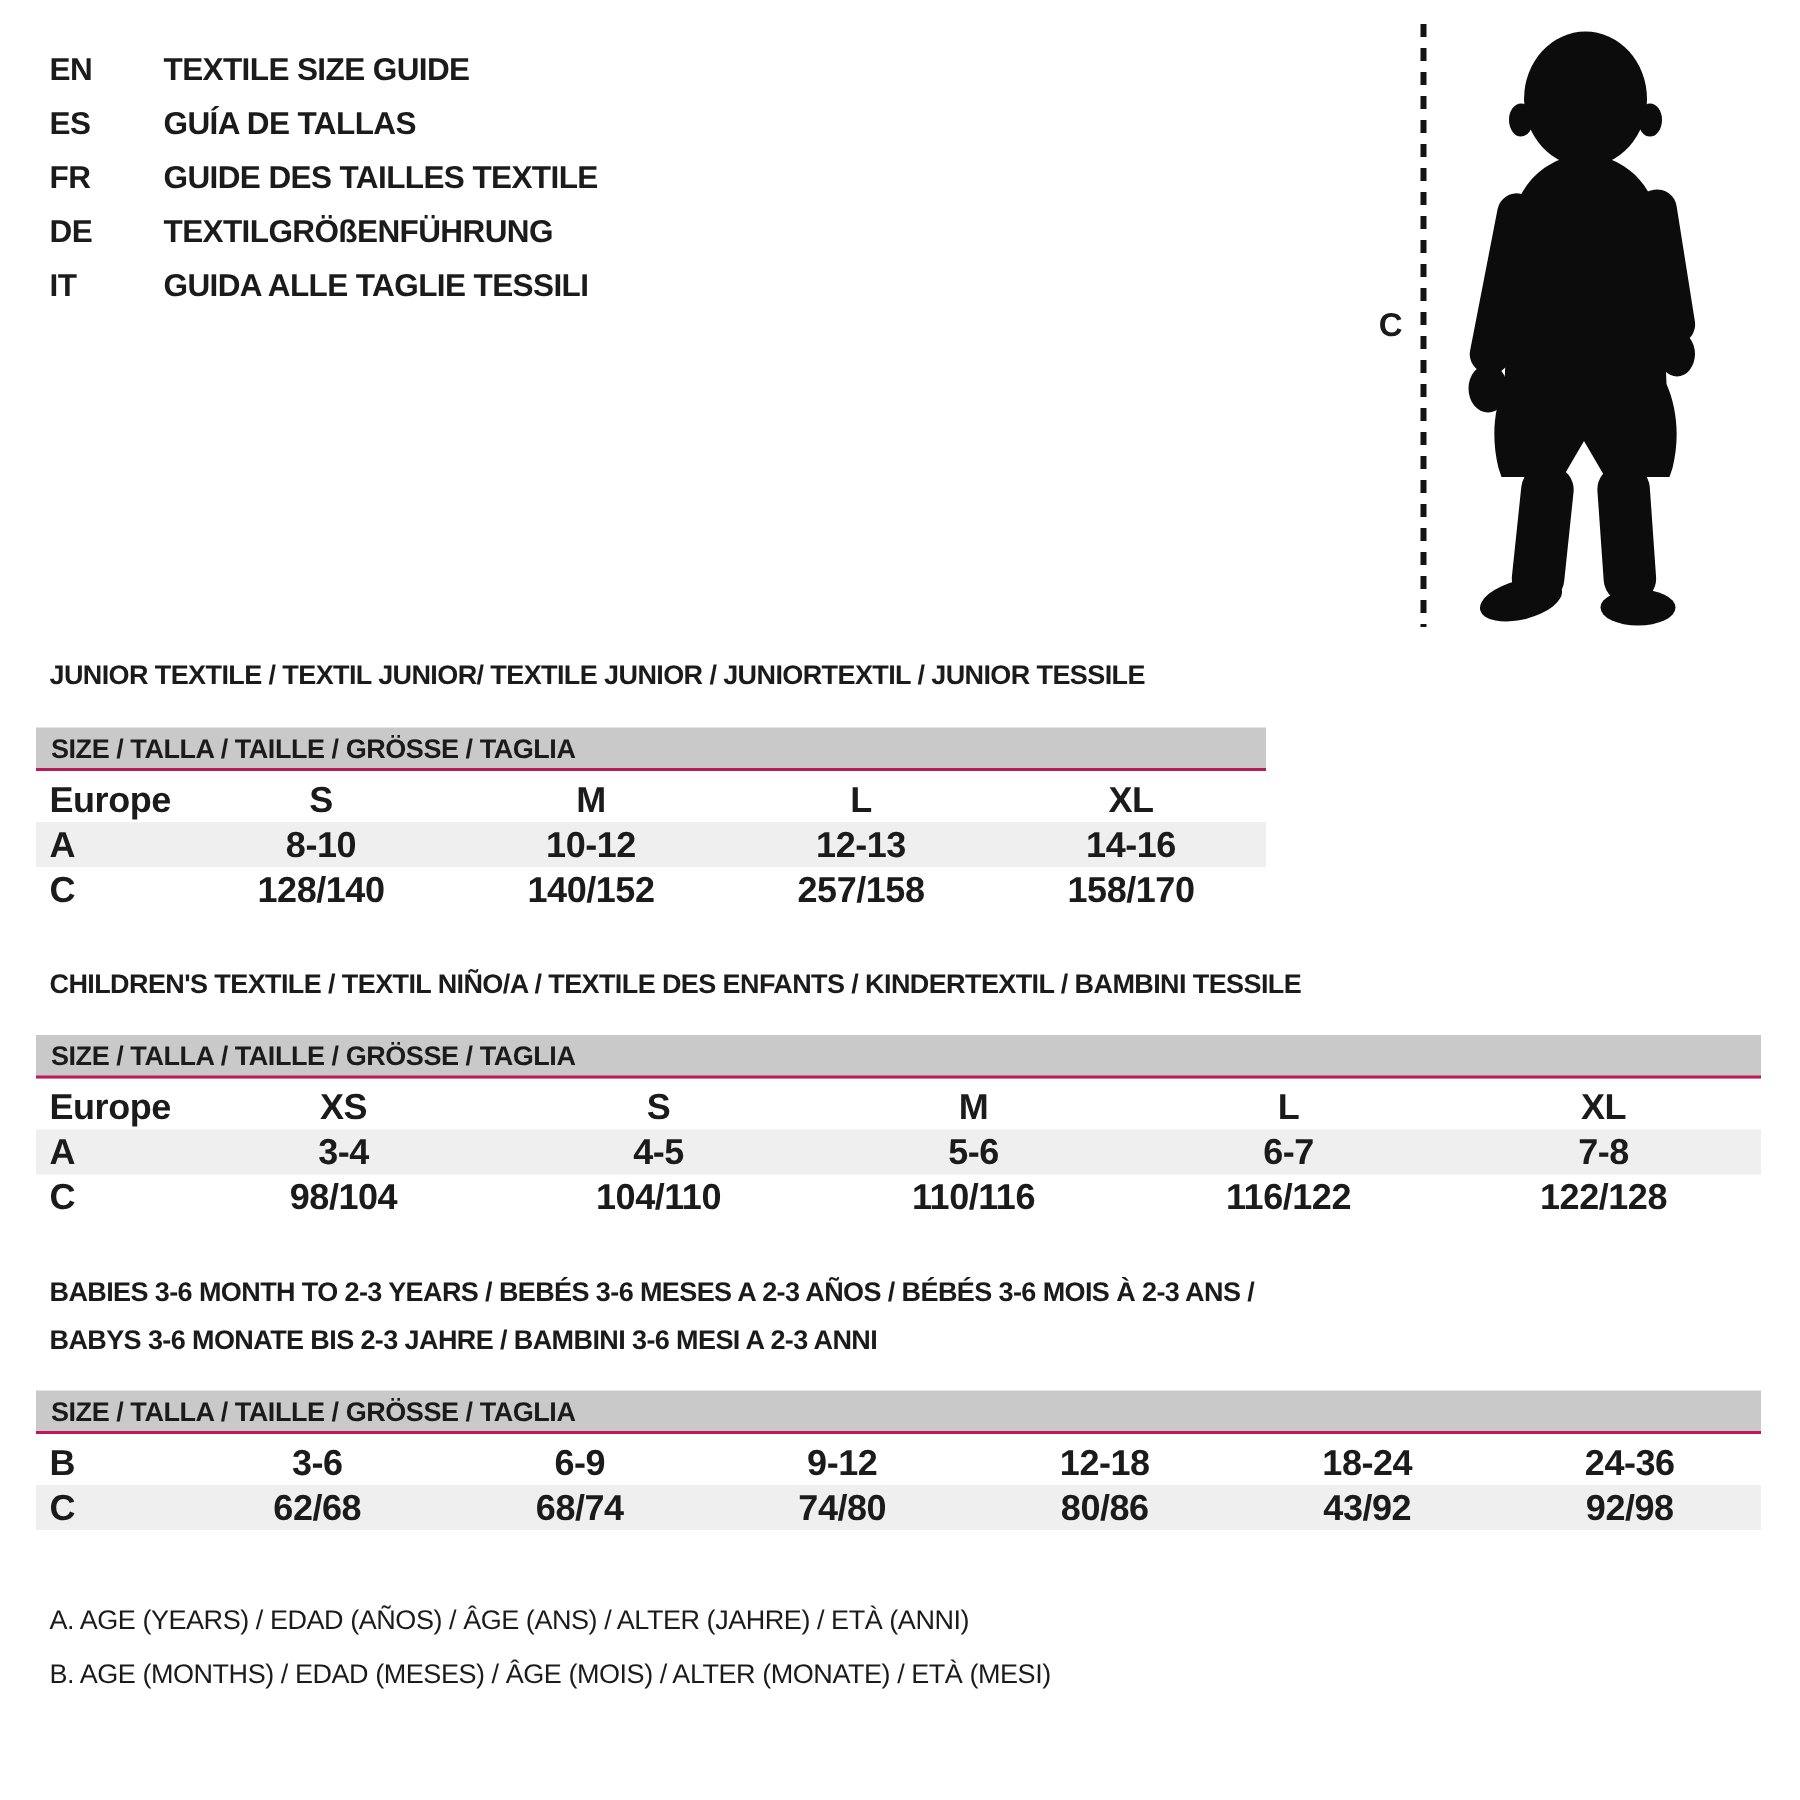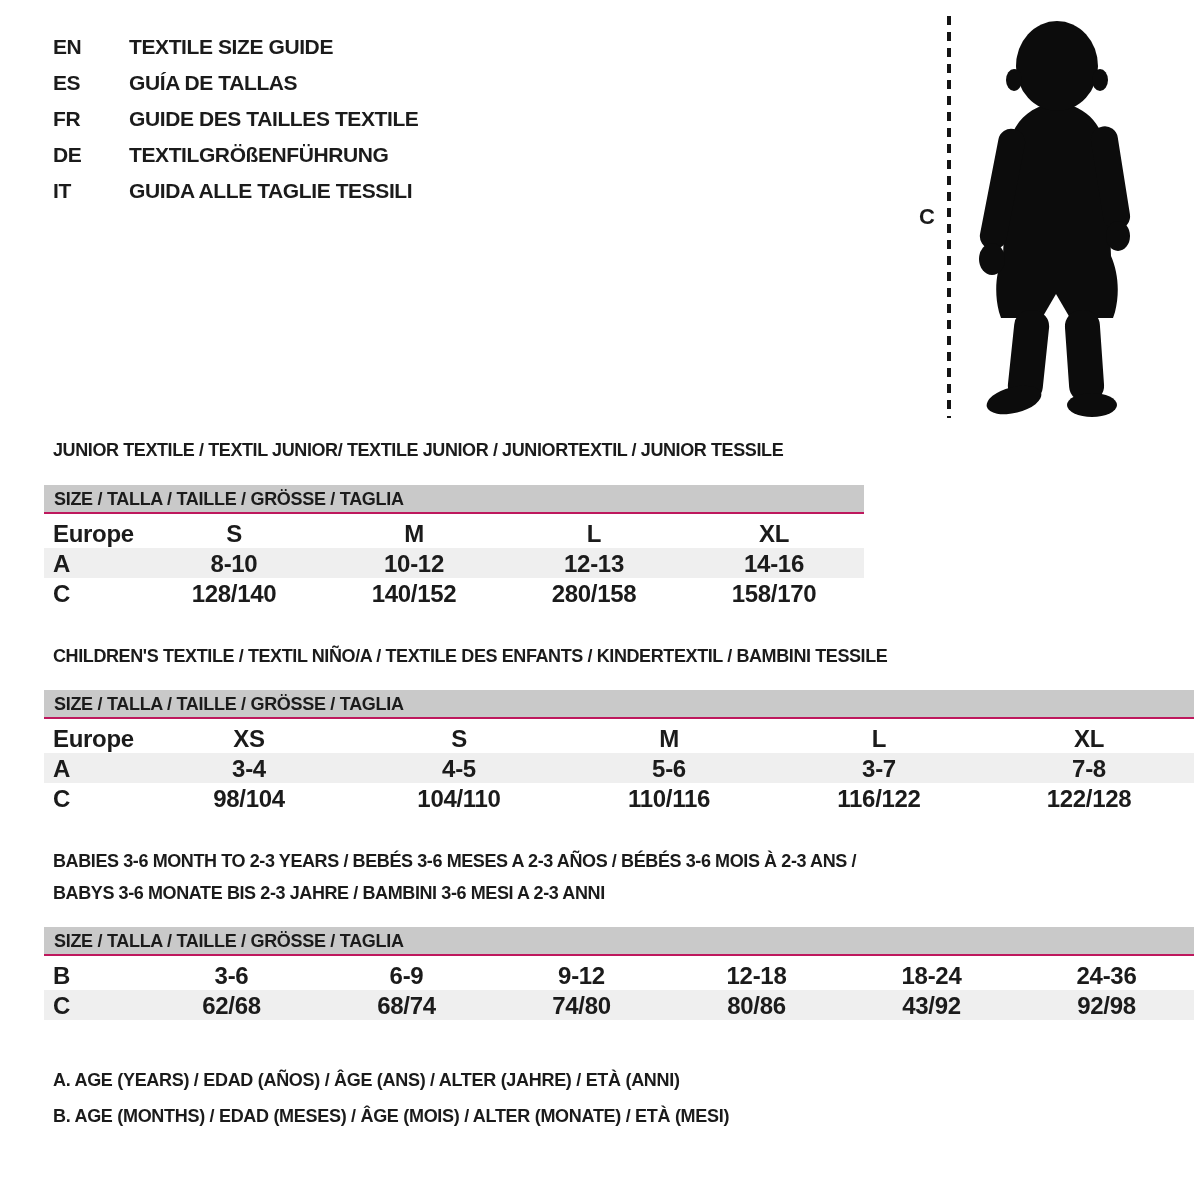--- a/index.html
+++ b/index.html
@@ -1,21 +1,21 @@
 <!DOCTYPE html>
 <html><head>
 <meta charset="utf-8">
 <style>
   html,body{margin:0;padding:0;}
   body{
     width:1200px;height:1200px;position:relative;overflow:hidden;
     background:#fff;color:#1b1b1b;
     font-family:"Liberation Sans", sans-serif;
   }
-  .wrap{padding:35px 0 0 44px;}
+  .wrap{padding:35px 0 0 24px;}
 
   
   .lang-list{margin-left:9px;}
   .lang-row{display:flex;font-size:21px;font-weight:bold;letter-spacing:-0.4px;margin-bottom:12px;}
   .lang-code{width:76px;}
 
   
   .figure{position:absolute;top:16px;right:52px;display:flex;height:402px;}
   .measure-label{align-self:center;font-size:22px;font-weight:bold;margin-right:12px;}
   .measure-line{width:4px;background:repeating-linear-gradient(to bottom,#141414 0 9px,transparent 9px 16px);}
@@ -34,21 +34,21 @@
     padding-left:10px;font-weight:bold;font-size:18px;letter-spacing:-0.3px;
   }
   .size-table{margin-top:4px;}
   .t-row{display:flex;height:30px;align-items:flex-end;font-weight:bold;font-size:24px;letter-spacing:-0.3px;}
   .t-row.shade{background:var(--shade,#efefef);}
   .t-label{width:100px;padding-left:9px;box-sizing:border-box;}
   .t-cell{flex:1;text-align:center;}
 
   
   .legend{margin-top:50px;margin-left:9px;}
-  .legend-line{font-size:18px;font-weight:bold;letter-spacing:-0.3px;margin-bottom:15px;}
+  .legend-line{font-size:18px;font-weight:normal;letter-spacing:-0.3px;margin-bottom:15px;}
 </style>
 </head>
 <body style="--bar: #c9c9c9; --shade: #efefef;">
 
 <div class="wrap">
 
   <div class="lang-list" id="lang-list">
   <div class="lang-row">
     <span class="lang-code">EN</span>
     <span class="lang-title">TEXTILE SIZE GUIDE</span>
@@ -110,21 +110,21 @@
         <div class="t-label">A</div>
         <div class="t-cell">8-10</div>
             <div class="t-cell">10-12</div>
             <div class="t-cell">12-13</div>
             <div class="t-cell">14-16</div>
       </div>
       <div class="t-row">
         <div class="t-label">C</div>
         <div class="t-cell">128/140</div>
             <div class="t-cell">140/152</div>
-            <div class="t-cell">280/158</div>
+            <div class="t-cell">257/158</div>
             <div class="t-cell">158/170</div>
       </div>
     </div>
   </section>
   <section class="size-section" id="section-children">
     <h2>CHILDREN'S TEXTILE / TEXTIL NIÑO/A / TEXTILE DES ENFANTS / KINDERTEXTIL / BAMBINI TESSILE</h2>
     <div class="size-bar">SIZE / TALLA / TAILLE / GRÖSSE / TAGLIA</div>
     <div class="size-table">
 
       <div class="t-row">
@@ -133,21 +133,21 @@
             <div class="t-cell">S</div>
             <div class="t-cell">M</div>
             <div class="t-cell">L</div>
             <div class="t-cell">XL</div>
       </div>
       <div class="t-row shade">
         <div class="t-label">A</div>
         <div class="t-cell">3-4</div>
             <div class="t-cell">4-5</div>
             <div class="t-cell">5-6</div>
-            <div class="t-cell">3-7</div>
+            <div class="t-cell">6-7</div>
             <div class="t-cell">7-8</div>
       </div>
       <div class="t-row">
         <div class="t-label">C</div>
         <div class="t-cell">98/104</div>
             <div class="t-cell">104/110</div>
             <div class="t-cell">110/116</div>
             <div class="t-cell">116/122</div>
             <div class="t-cell">122/128</div>
       </div>

